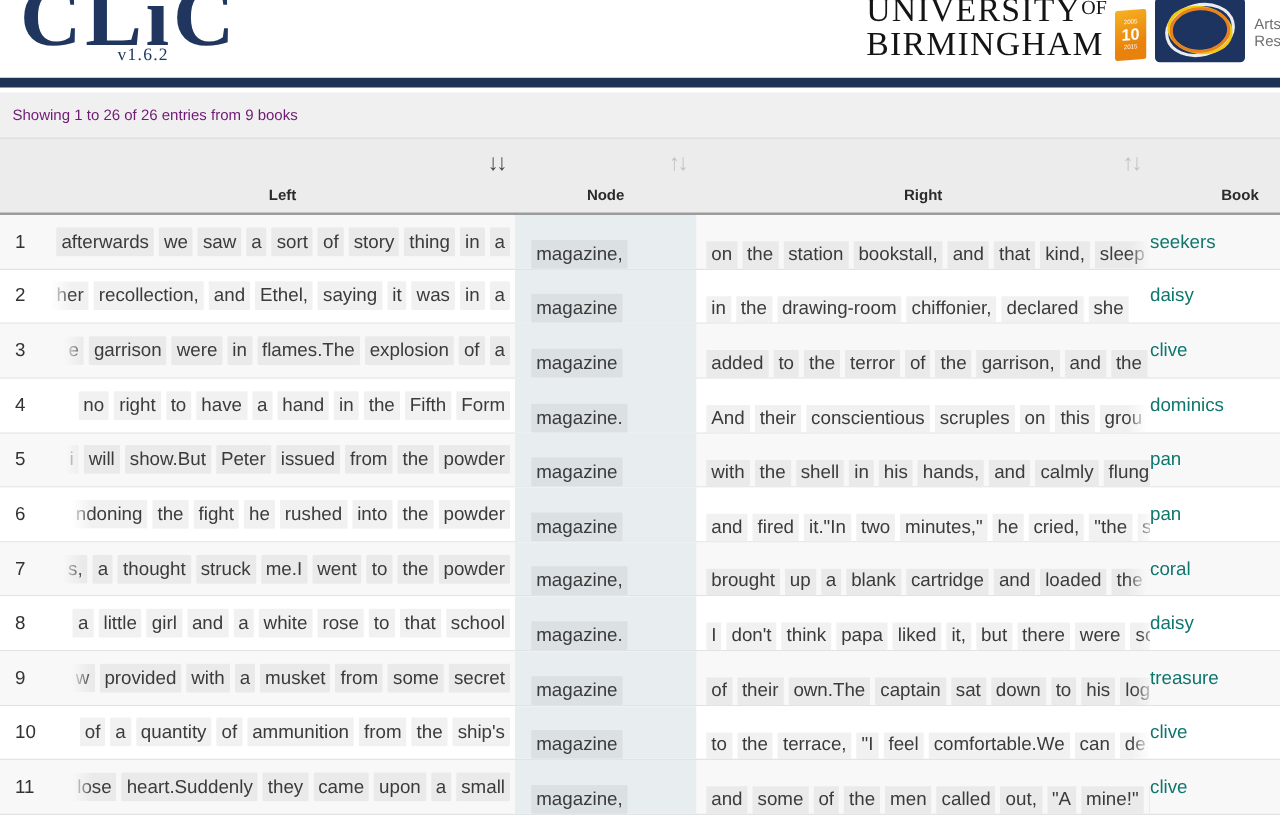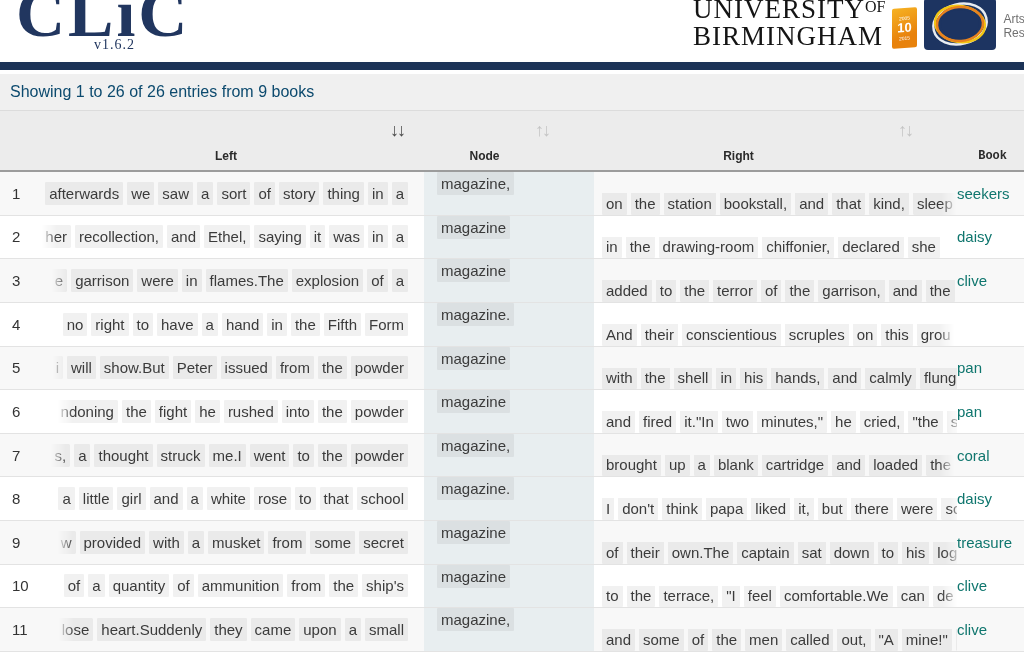--- a/index.html
+++ b/index.html
@@ -26,49 +26,49 @@
   .badge10 .b-yr { font-size:5px; line-height:6px; }
   .badge10 .b-10 { font-size:13px; font-weight:bold; line-height:14px; }
   .ahrc-box { margin-top:6px; }
   .ahrc-side { margin-top:10px; font-size:12px; line-height:14px; color:#707070; white-space:nowrap; }
 
   .navy-bar { height:8px; background:#1c3357; }
 
   
   .status-bar { height:36px; margin-top:4px; background:#f0f0f0;
     display:flex; align-items:center; padding-left:10px;
-    font-size:16px; color:#0c4a6e; }
+    font-size:12px; color:#701a75; }
 
   
   .thead { height:62px; background:#ececec; border-top:1px solid #dcdcdc;
     border-bottom:2px solid #9c9c9c; display:flex; padding-top:6px; }
   .th { display:flex; flex-direction:column; }
   .th .sort-row { height:30px; text-align:right; padding-right:8px;
     font-size:18px; line-height:26px; }
   .th .label-row { height:24px; text-align:center; font-size:12px; font-weight:bold;
     color:#2b2b2b; line-height:20px; }
   .th-num  { width:40px; }
   .th-left { width:372px; }
   .th-node { width:145px; }
   .th-right{ width:363px; }
-  .th-book { width:104px;font-family:Liberation Mono, monospace; }
+  .th-book { width:104px; }
   .th-book .label-row { text-align:right; padding-right:17px; }
   .sort-active { color:#4a4a4a; letter-spacing:-2px; }
   .sort-idle { color:#c4c4c4; letter-spacing:-2px; }
 
   
   .tbody { height:480px; background:#fff; }
   .trow { display:flex; height:43.63px; border-bottom:1px solid #e3e3e3; background:#fff; }
   .trow.odd { background:#f8f8f8; }
   .cell-num { width:40px; display:flex; align-items:center; padding-left:12px;
     font-size:15px; color:#333; flex:none; }
   .cell-left { width:372px; display:flex; align-items:center; justify-content:flex-end;
     overflow:hidden; gap:4px; padding-right:4px; flex:none; }
-  .cell-node { width:170px; background:#e8eef0; display:flex; align-items:flex-start;
-    padding-left:13px; flex:none;margin-left:12px; }
+  .cell-node { width:145px; background:#e8eef0; display:flex; align-items:flex-end;
+    padding-left:13px; flex:none; }
   .cell-right { width:363px; display:flex; align-items:flex-end; overflow:hidden;
     gap:4px; padding-left:8px; flex:none;margin-top:21px; }
   .cell-book { width:104px; display:flex; align-items:center; font-size:15px;
     color:#0f766e; flex:none; overflow:hidden; }
   .tok { flex:none; white-space:pre; font-size:15px; color:#3b3b3b;
     background:rgba(0,0,0,0.055); padding:3px 4px; border-radius:1px; }
   .fade-left { -webkit-mask-image:linear-gradient(to right,rgba(0,0,0,0),#000 16px);
     mask-image:linear-gradient(to right,rgba(0,0,0,0),#000 16px); }
   .fade-right { -webkit-mask-image:linear-gradient(to right,#000 calc(100% - 16px),rgba(0,0,0,0));
     mask-image:linear-gradient(to right,#000 calc(100% - 16px),rgba(0,0,0,0)); }
@@ -230,20 +230,21 @@
       </div>
       <div class="cell-right">
         <span class="tok">And</span>
         <span class="tok">their</span>
         <span class="tok">conscientious</span>
         <span class="tok">scruples</span>
         <span class="tok">on</span>
         <span class="tok">this</span>
         <span class="tok fade-right">grou</span>
       </div>
+      <div class="cell-book">dominics</div>
     </div>
     <div class="trow odd">
       <div class="cell-num">5</div>
       <div class="cell-left">
         <span class="tok fade-left">i</span>
         <span class="tok">will</span>
         <span class="tok">show.But</span>
         <span class="tok">Peter</span>
         <span class="tok">issued</span>
         <span class="tok">from</span>

